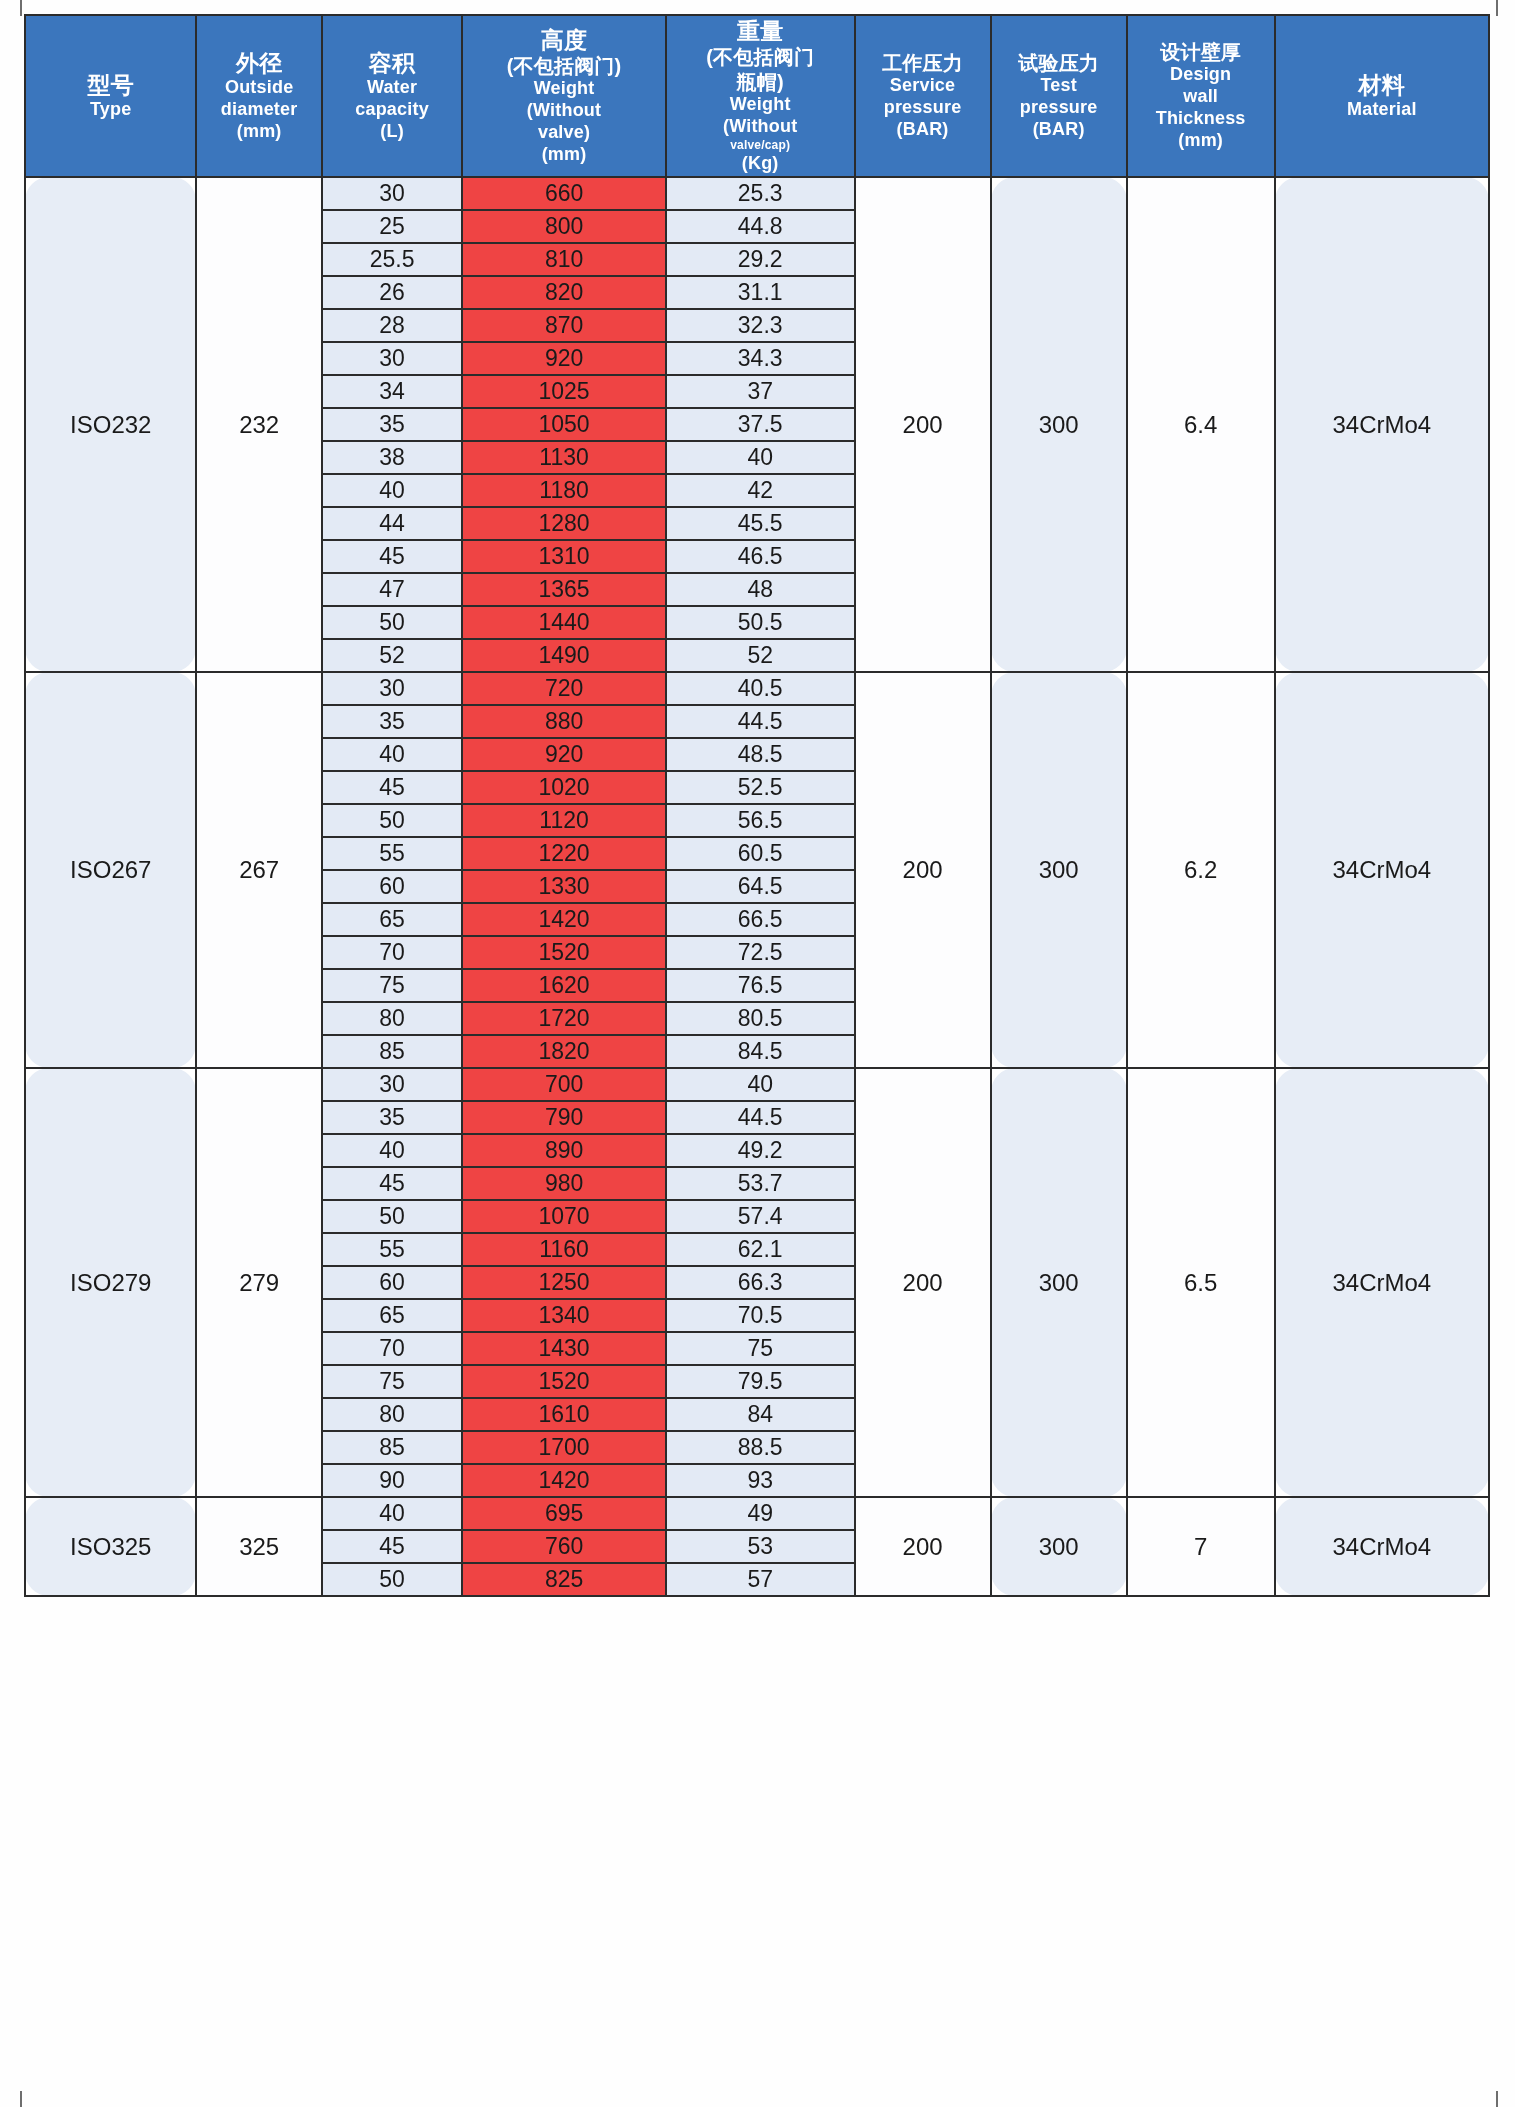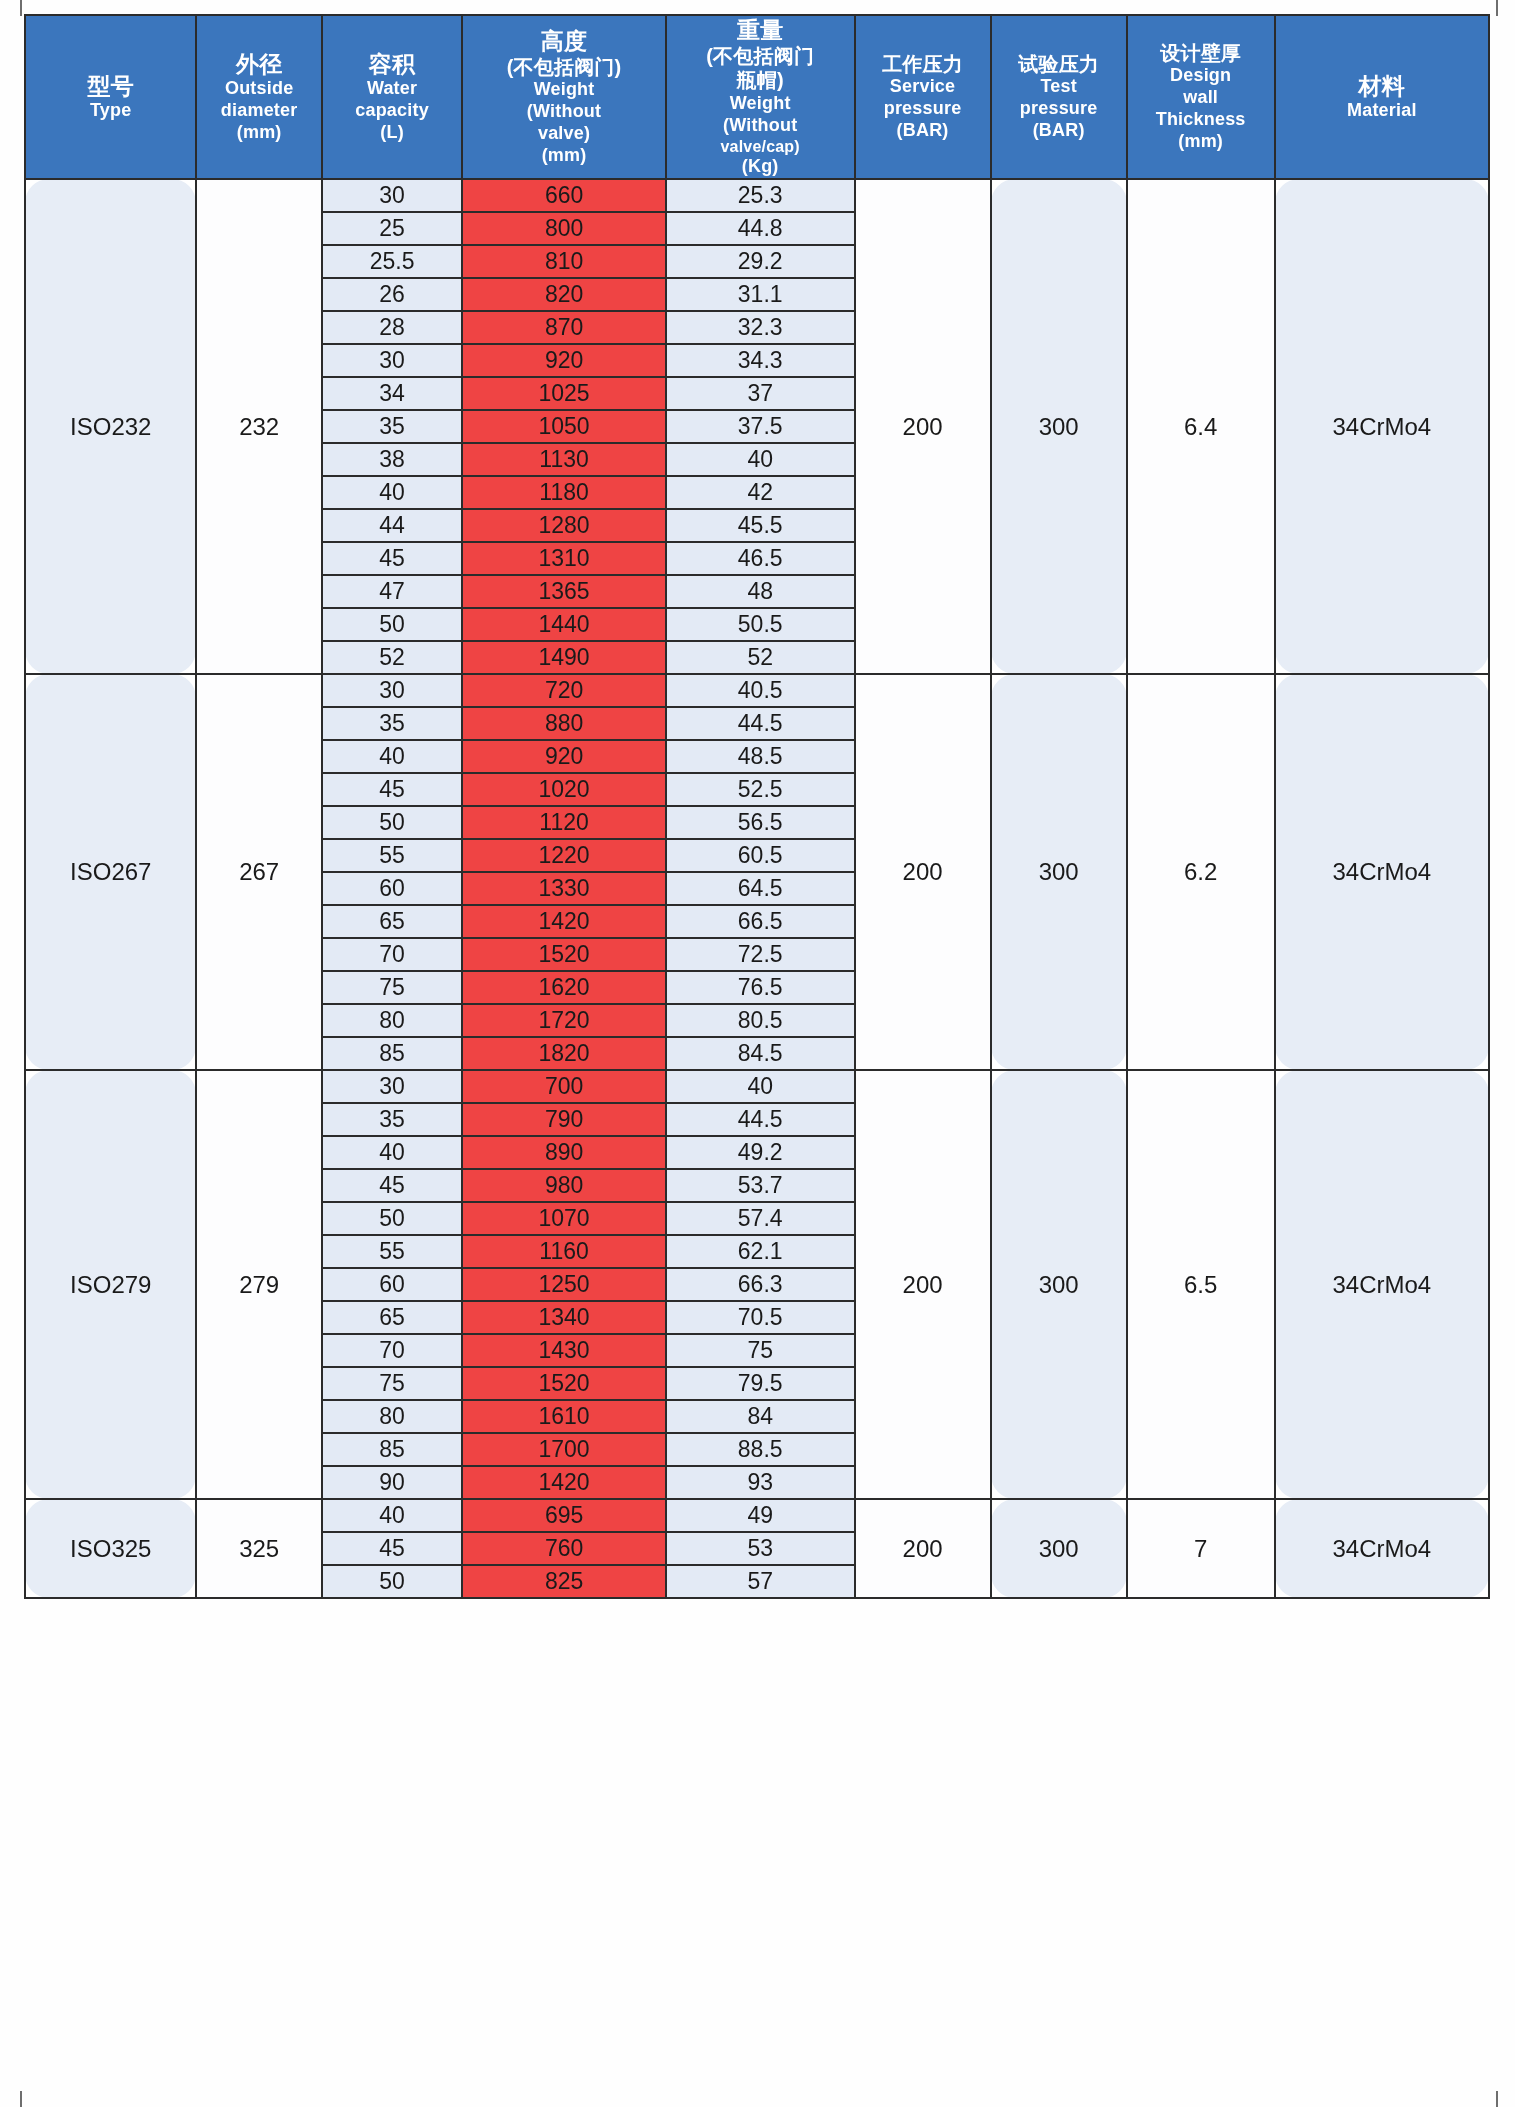--- a/index.html
+++ b/index.html
@@ -65,21 +65,21 @@
     font-size: 20px;
     display: block;
     font-weight: bold;
   }
   .hen {
     font-size: 18px;
     display: block;
     font-weight: bold;
   }
   .hen-sm {
-    font-size: 16px;
+    font-size: 12px;
     display: block;
     font-weight: bold;
   }
 
   tbody td {
     height: 31px;
     font-size: 23px;
     color: #1a1a1a;
     font-weight: normal;
   }

